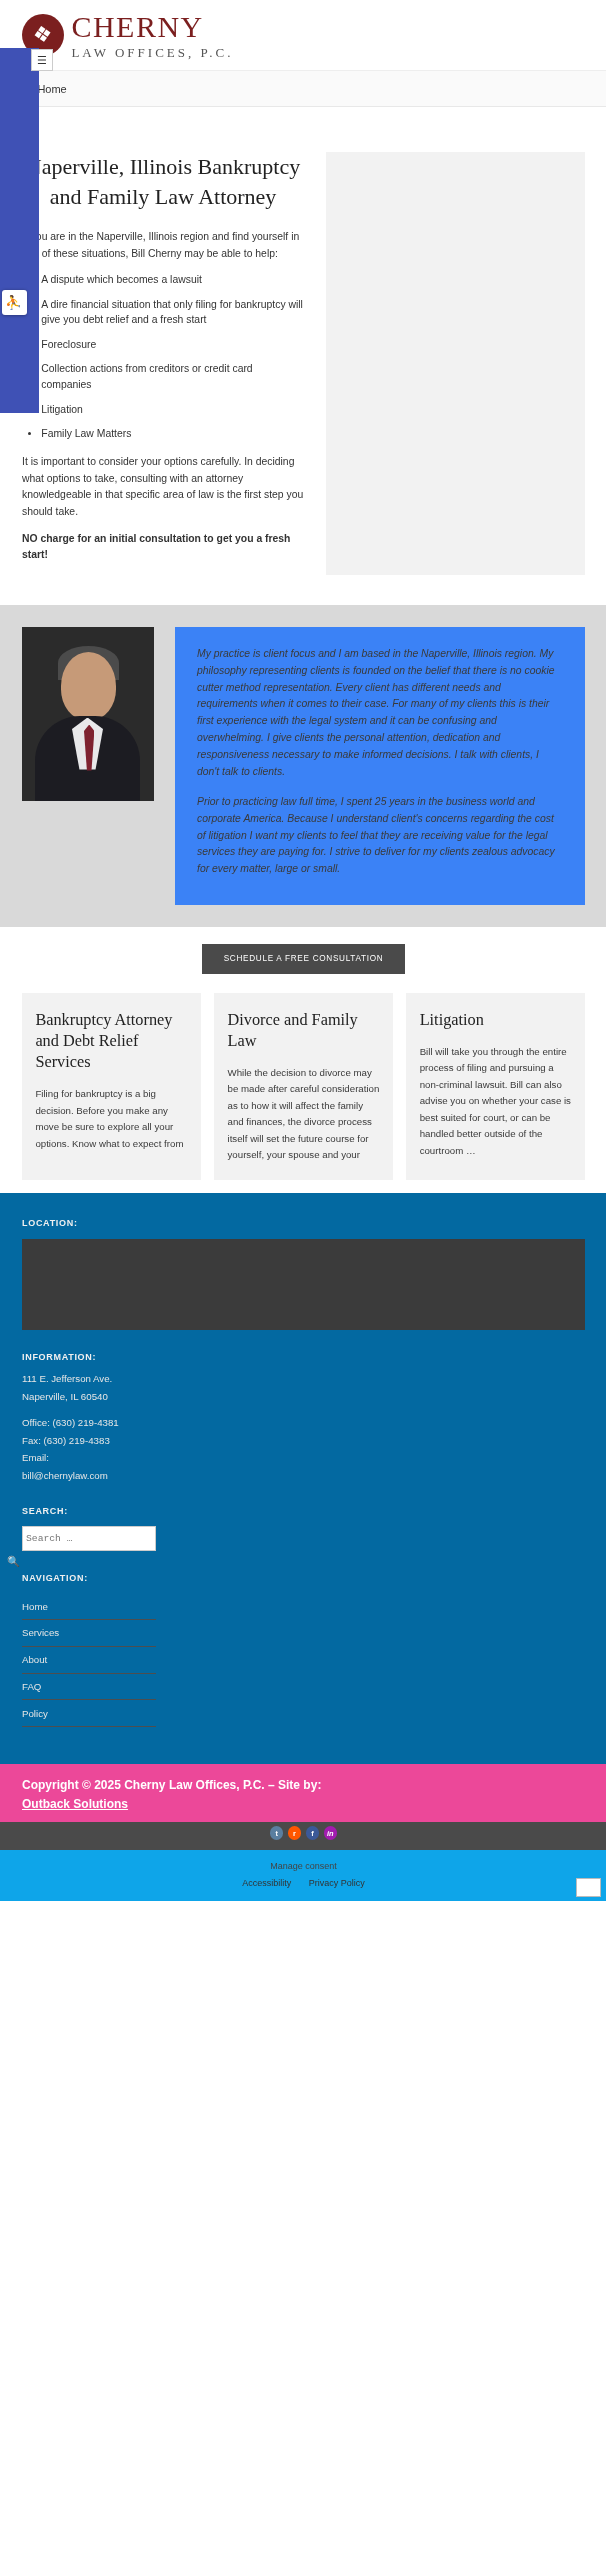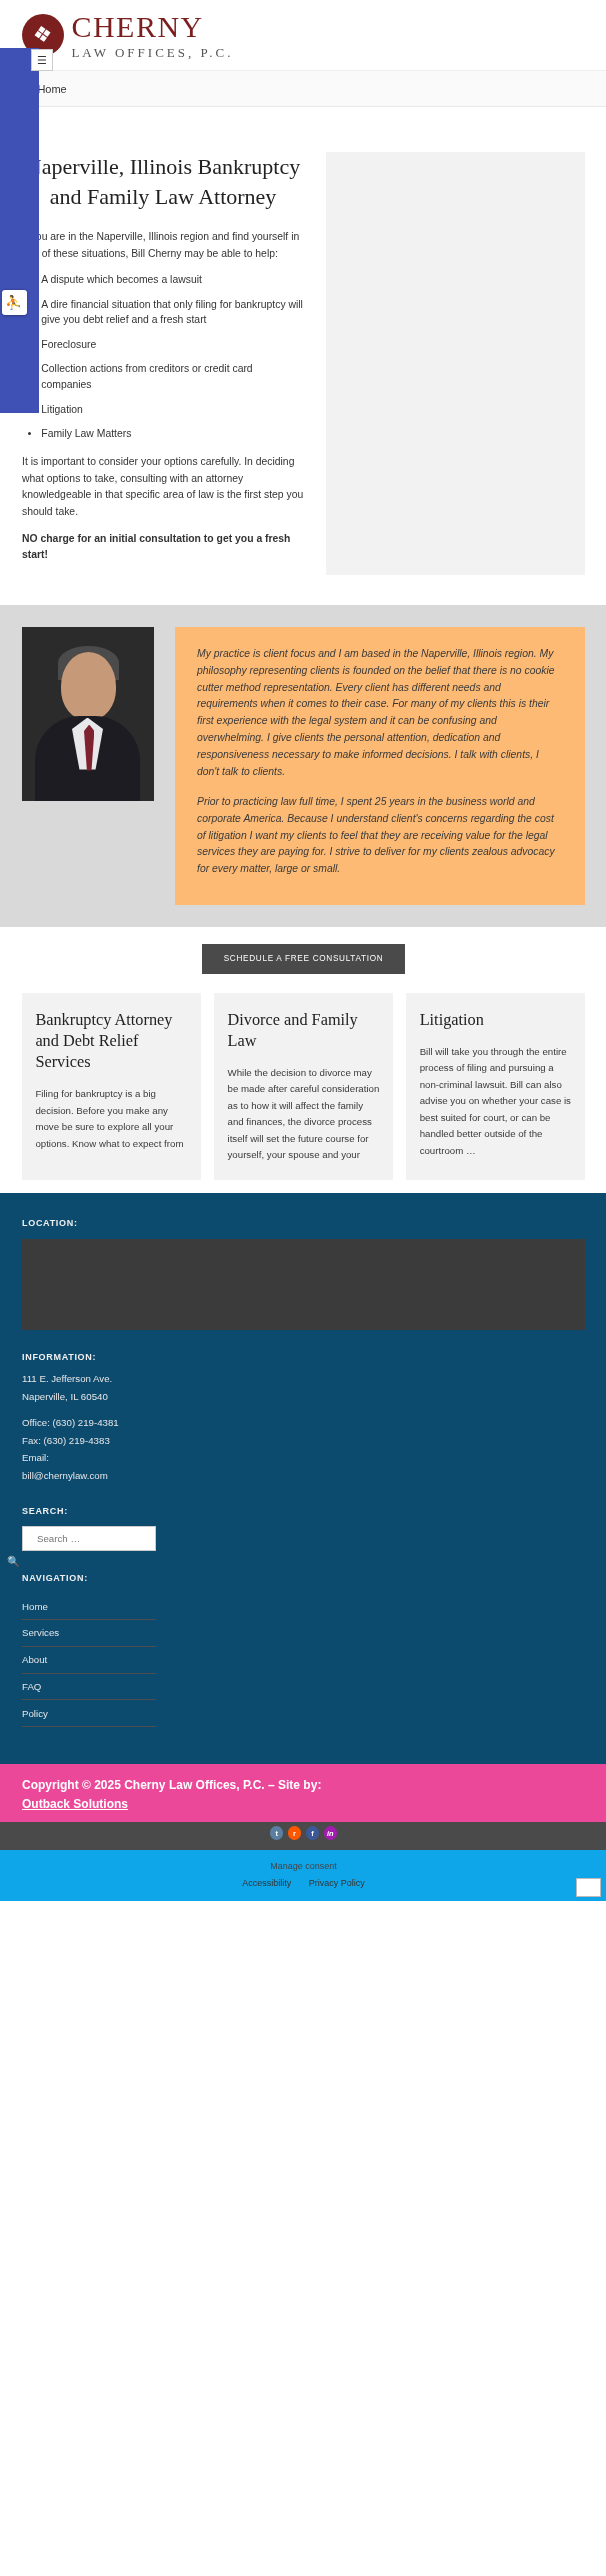--- a/index.html
+++ b/index.html
@@ -159,21 +159,21 @@
     clip-path: polygon(50% 0, 100% 22%, 76% 100%, 24% 100%, 0 22%);
   }
   .bio-photo .tie {
     position:absolute; left: 62px; top: 98px;
     width: 10.4px; height: 46px;
     background: #7e2230;
     clip-path: polygon(50% 0, 100% 14%, 72% 100%, 28% 100%, 0 14%);
   }
   .bio-text {
     flex: 1;
-    background: #fdba74;
+    background: #3b82f6;
     padding: 19.3px 22px;
     font-style: italic;
     font-size: 10.4px;
     line-height: 1.62;
     color: #3a3a3a;
   }
   .bio-text p { margin: 0 0 13.4px 0; }
   .bio-text p:last-child { margin-bottom: 8px; }
 
   
@@ -214,46 +214,46 @@
   }
   .card p {
     font-size: 9.7px;
     line-height: 1.7;
     margin: 0;
     color: #3a3a3a;
   }
 
   
   .footer {
-    background: #0c4a6e;
+    background: #0369a1;
     color: #e6e6e6;
     padding: 25px 22px 15px 22px;
     margin-top: 13.4px;
     position: relative;
   }
   .footer h4 {
     font-size: 9px;
     letter-spacing: 0.7px;
     font-weight: bold;
     margin: 0 0 10.4px 0;
     color: #f0f0f0;
   }
   .footer-block { margin-bottom: 22px; }
   .footer-map { height: 91px; background: #3b3b3b; }
   .footer p { margin: 0 0 3px 0; font-size: 9.7px; line-height: 1.5; }
   .footer .spacer { height: 9px; }
   .search-row { position: relative; margin-top: 6px; }
   .search-input {
     width: 134px;
-    padding: 6px 14px;
+    padding: 6px 3px;
     border: 0.7px solid #cccccc;
     background: #ffffff;
     color:#333;
     font-size: 9.7px;
-    font-family: Liberation Sans, sans-serif;
+    font-family: Liberation Mono, monospace;
   }
   .search-icon-btn {
     position:absolute; left: -16.3px; top: 27px;
     width: 16.3px; height: 16.3px;
     display:flex; align-items:center; justify-content:center;
     color:#ffffff; font-size: 10.4px;
   }
   .nav-list { list-style: none; margin: 0; padding: 0; }
   .nav-list li {
     border-bottom: 0.7px solid #4e4e4e;

